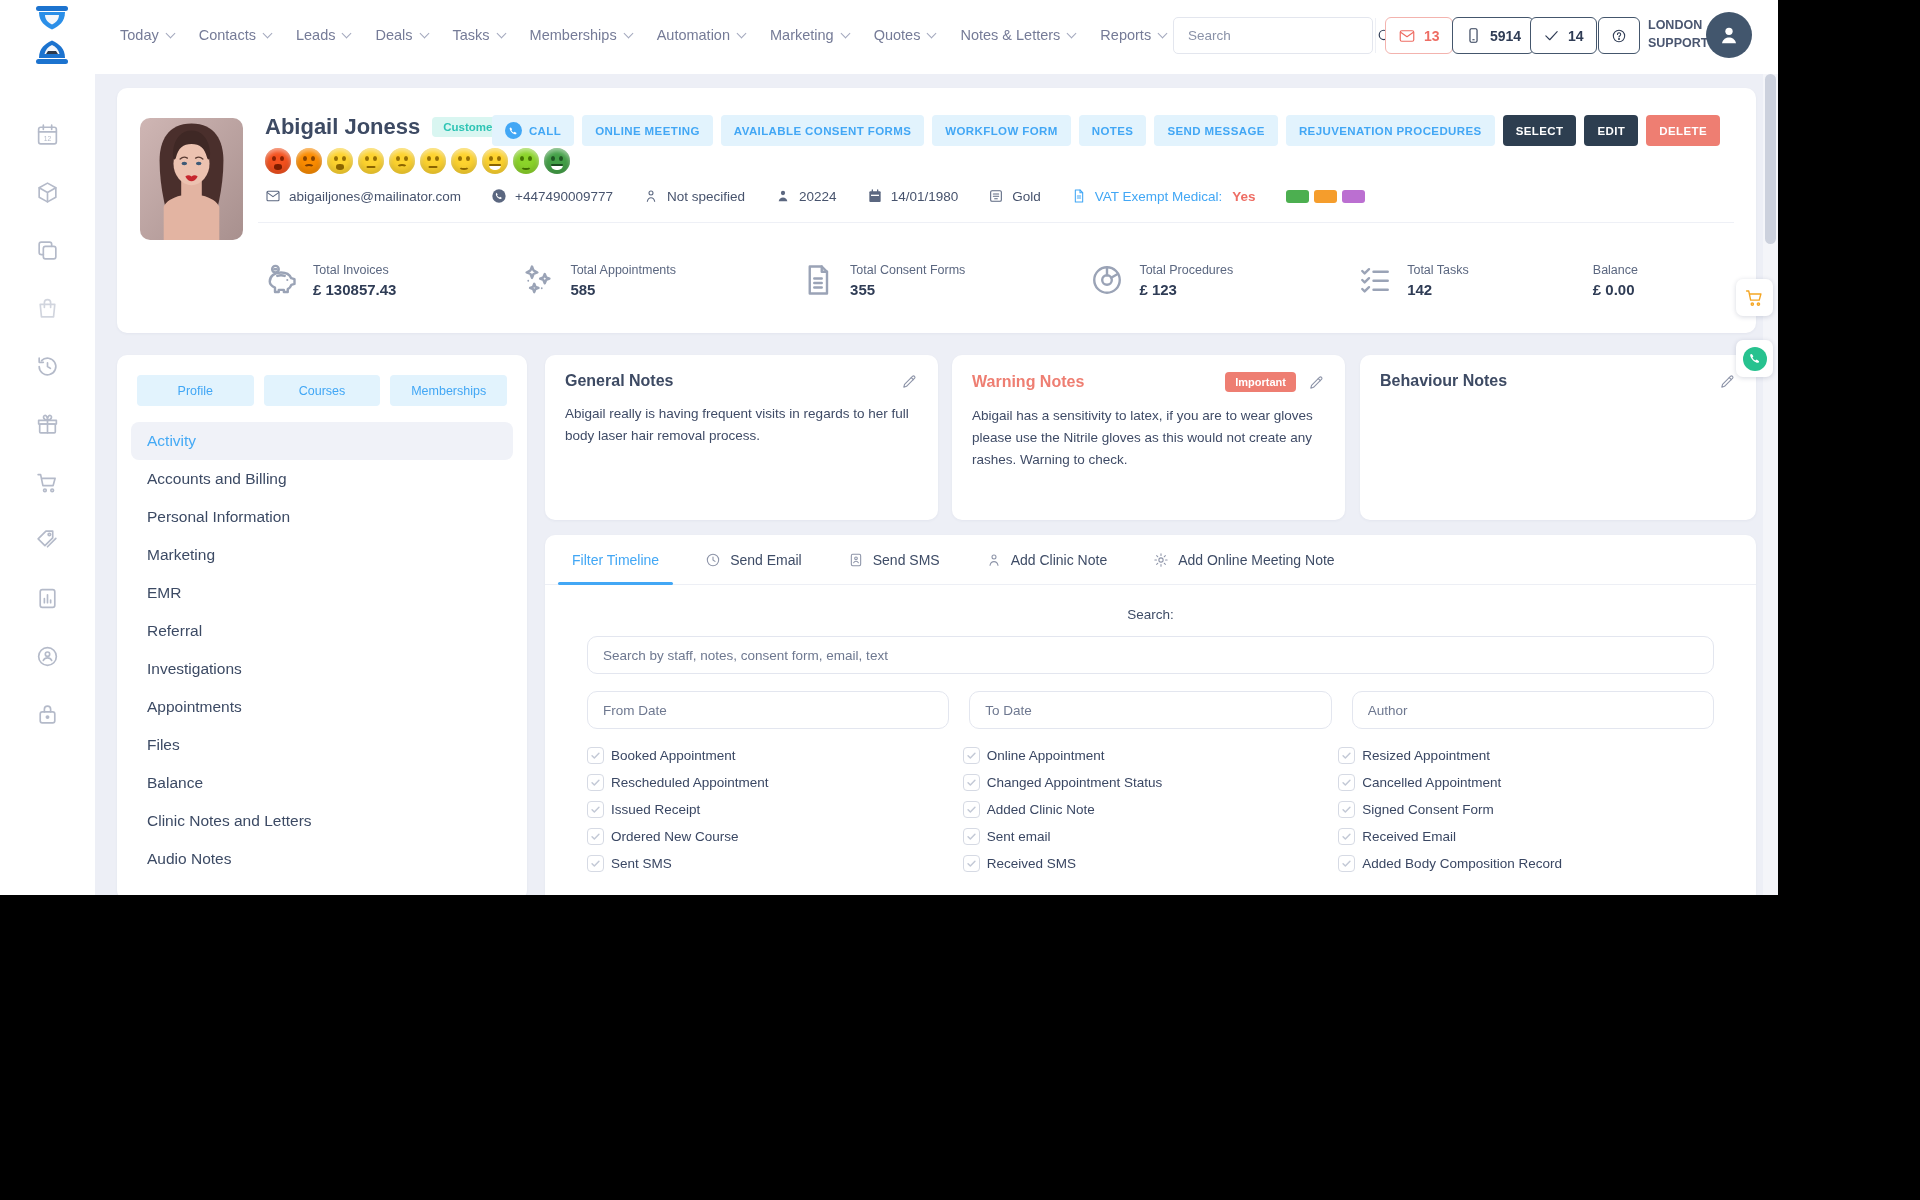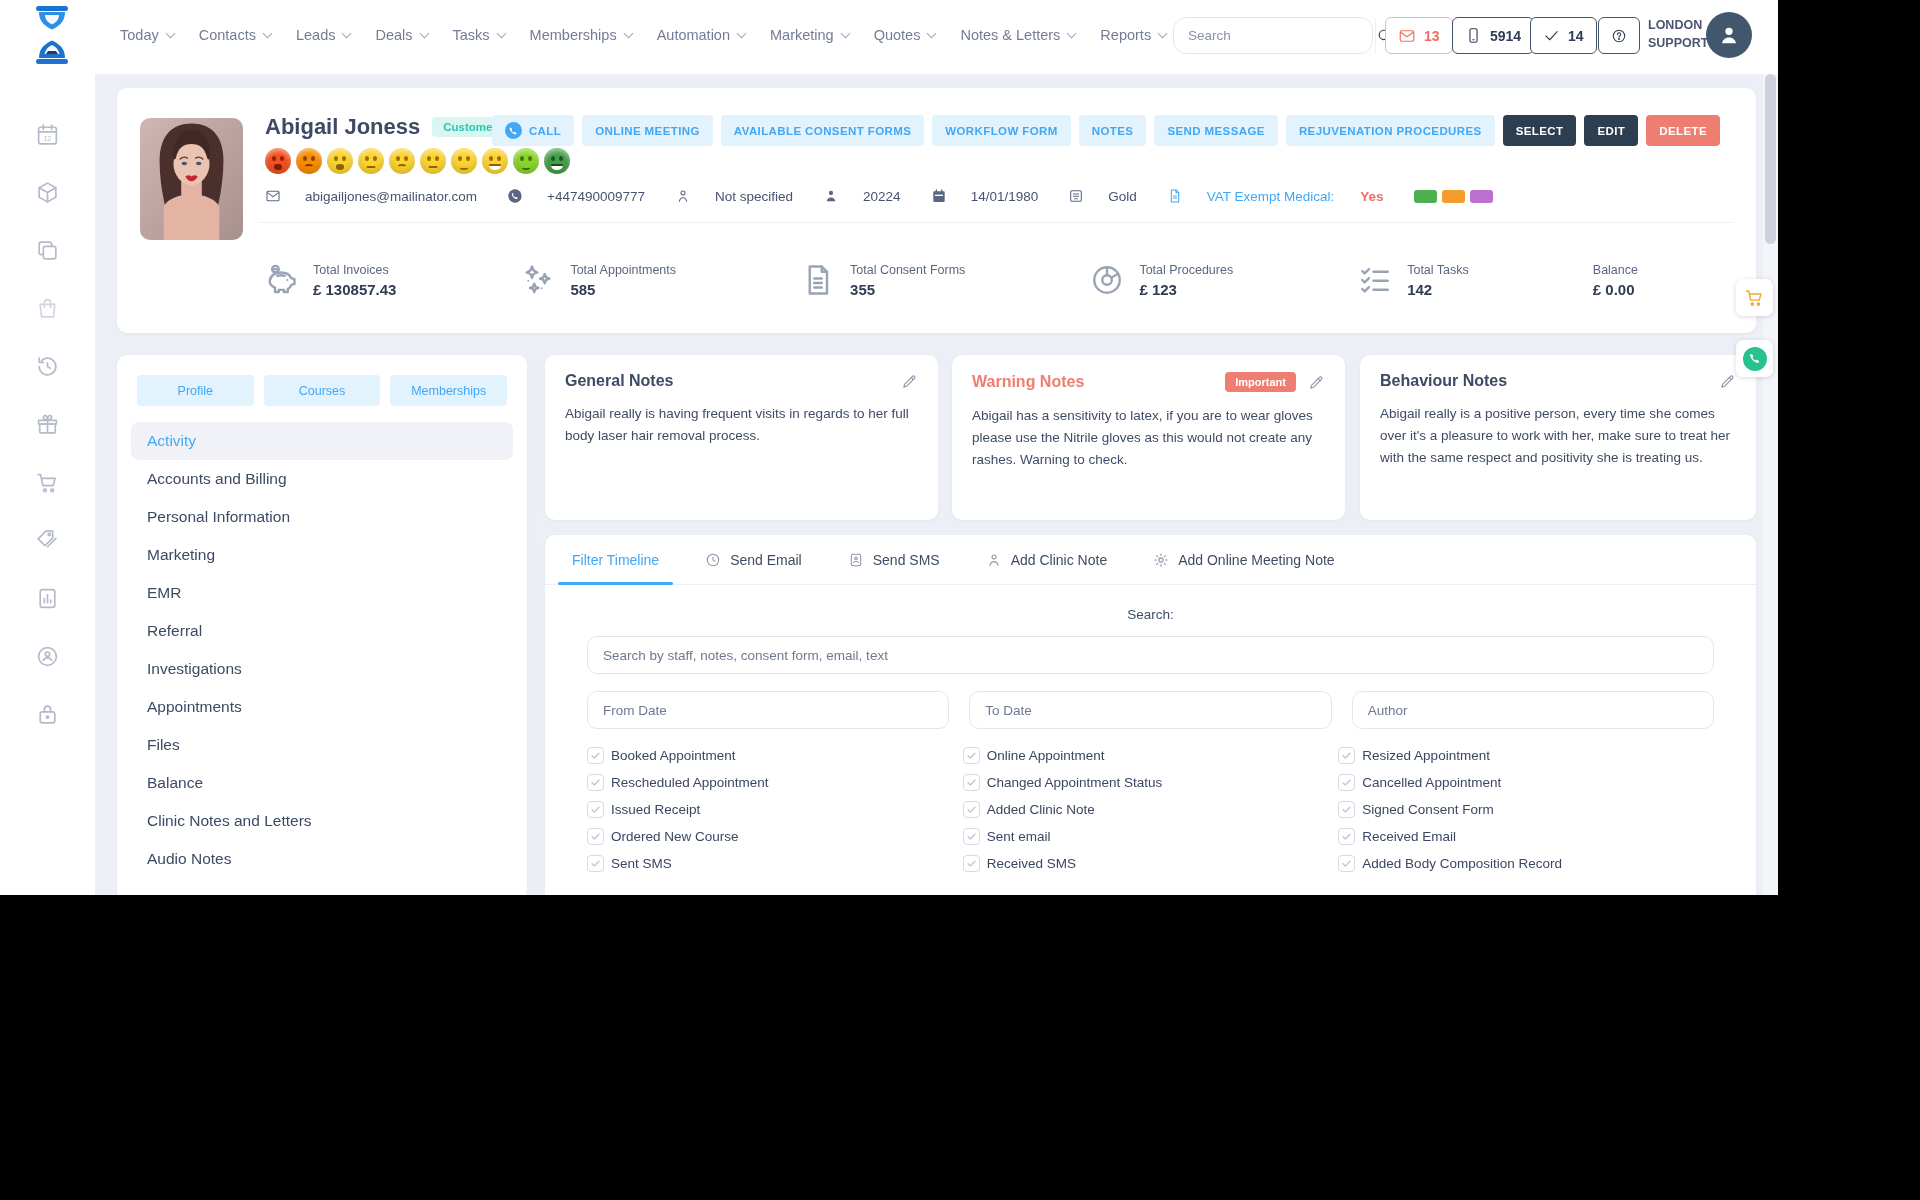--- a/index.html
+++ b/index.html
@@ -7,21 +7,21 @@
   .app{position:absolute;left:0;top:0;width:1778px;height:895px;background:#edeff6;overflow:hidden;}
   svg{display:block}
   .ic{stroke:currentColor;fill:none;stroke-width:1.6;stroke-linecap:round;stroke-linejoin:round}
 
   
   .topbar{position:absolute;left:0;top:0;width:1778px;height:74px;background:#fff;z-index:5}
   .logo{position:absolute;left:28px;top:5px;width:48px;height:60px;cursor:pointer}
   .nav{position:absolute;left:120px;top:0;height:70px;display:flex;align-items:center;gap:25px;}
   .nav-item{font-size:14.5px;color:#757b97;font-weight:500;cursor:pointer;white-space:nowrap;display:flex;align-items:center}
   .nav-item.has-caret::after{content:"";width:6px;height:6px;border-right:1.6px solid #a3a8bd;border-bottom:1.6px solid #a3a8bd;transform:rotate(45deg);margin-left:8px;margin-top:-3px;display:inline-block}
-  .search-wrap{position:absolute;left:1173px;top:17px;width:200px;height:37px;border:1px solid #e3e6ee;border-radius:13px;display:flex;background:#fff}
+  .search-wrap{position:absolute;left:1173px;top:17px;width:200px;height:37px;border:1px solid #e3e6ee;border-radius:5px;display:flex;background:#fff}
   .search-wrap input{flex:1;border:none;outline:none;padding:0 10px 0 14px;font-size:13.5px;color:#3e4c66;font-family:inherit;background:transparent}
   .search-wrap input::placeholder{color:#8a92a8}
   .search-btn{width:40px;height:100%;display:flex;align-items:center;justify-content:center;color:#2f3c55;cursor:pointer;border-left:1px solid #eef0f5}
   .tb-badge{position:absolute;top:17px;height:37px;border-radius:6px;display:flex;align-items:center;gap:8px;padding:0 12px;font-size:14px;font-weight:bold;cursor:pointer;background:#fff}
   .tb-badge.coral{border:1px solid #f3b3ae;color:#ee6d64}
   .tb-badge.navy{border:1px solid #44566c;color:#2f3c55}
   .account{position:absolute;left:1648px;top:16px;font-size:12.5px;font-weight:bold;color:#4a5670;line-height:1.45;cursor:pointer}
   .avatar-circle{position:absolute;left:1706px;top:12px;width:46px;height:46px;border-radius:50%;background:#42566d;display:flex;align-items:center;justify-content:center;cursor:pointer}
 
   
@@ -42,21 +42,21 @@
   .emoji{width:26px;height:26px;border-radius:50%;position:relative;cursor:pointer;box-shadow:inset 0 -4px 6px rgba(0,0,0,.15),inset 0 3px 4px rgba(255,255,255,.5)}
   .emoji .eye{position:absolute;top:8px;width:4px;height:5px;border-radius:50%;background:currentColor;opacity:.9}
   .emoji .eye.l{left:7px}.emoji .eye.r{right:7px}
   .emoji .mouth{position:absolute;left:50%;transform:translateX(-50%)}
   .m-line .mouth{bottom:6px;width:9px;height:2.4px;border-radius:2px;background:currentColor}
   .m-frown .mouth{bottom:3.5px;width:11px;height:7px;border:2.2px solid transparent;border-top-color:currentColor;border-radius:50%}
   .m-smile .mouth{bottom:4.5px;width:11px;height:7px;border:2.2px solid transparent;border-bottom-color:currentColor;border-radius:50%}
   .m-open-frown .mouth{bottom:4.5px;width:8px;height:5.5px;background:currentColor;border-radius:45%}
   .m-open-smile .mouth{bottom:4px;width:12px;height:6.5px;background:#fff;border-top:2px solid currentColor;border-radius:2px 2px 10px 10px}
   .contact-row{position:absolute;left:148px;top:100px;display:flex;align-items:center;gap:30px;font-size:13.5px;color:#47536d}
-  .c-item{display:flex;align-items:center;gap:24px}
+  .c-item{display:flex;align-items:center;gap:8px}
   .c-item .ci{width:16px;height:16px;color:#5b6780}
   .c-item.vat{color:#42a7f5;font-weight:500}
   .c-item.vat .yes{color:#ee6d64;font-weight:bold;margin-left:2px}
   .pills{display:flex;gap:5px}
   .pill{width:23px;height:13px;border-radius:3px;cursor:pointer}
   .p-divider{position:absolute;left:141px;top:134px;right:22px;height:1px;background:#eef0f6}
   .actions{position:absolute;top:27px;right:36px;display:flex;gap:8px;align-items:center}
   .btn{height:31px;display:flex;align-items:center;gap:7px;padding:0 13px;border-radius:4px;font-size:11.5px;font-weight:bold;letter-spacing:.4px;cursor:pointer;white-space:nowrap;border:none;font-family:inherit}
   .btn.light{background:#e2f3fd;color:#42a7f5}
   .btn.dark{background:#2d3e50;color:#fff}
@@ -550,21 +550,20 @@
 
     <div class="card note-card note-behaviour">
       <div class="note-head">
         <div class="note-title">Behaviour Notes</div>
         <div class="note-spacer"></div>
         <svg class="ic pencil" viewBox="0 0 24 24">
             <path d="M4 20l1-4L16.5 4.5a2 2 0 0 1 2.8 2.8L7.8 18.8 4 20z"></path>
             <path d="M14.5 6.5l2.9 2.9"></path>
           </svg>
       </div>
-      <div class="note-body">Abigail really is a positive person, every time she comes over it's a pleasure to work with her, make sure to treat her with the same respect and positivity she is treating us.</div>
     </div>
 
     <div class="card timeline-card">
       <div class="t-tabs">
         <div class="t-tab active">
           <span>Filter Timeline</span>
         </div>
         <div class="t-tab">
           <svg class="ic ti" viewBox="0 0 24 24">
               <circle cx="12" cy="12" r="8.5"></circle>

